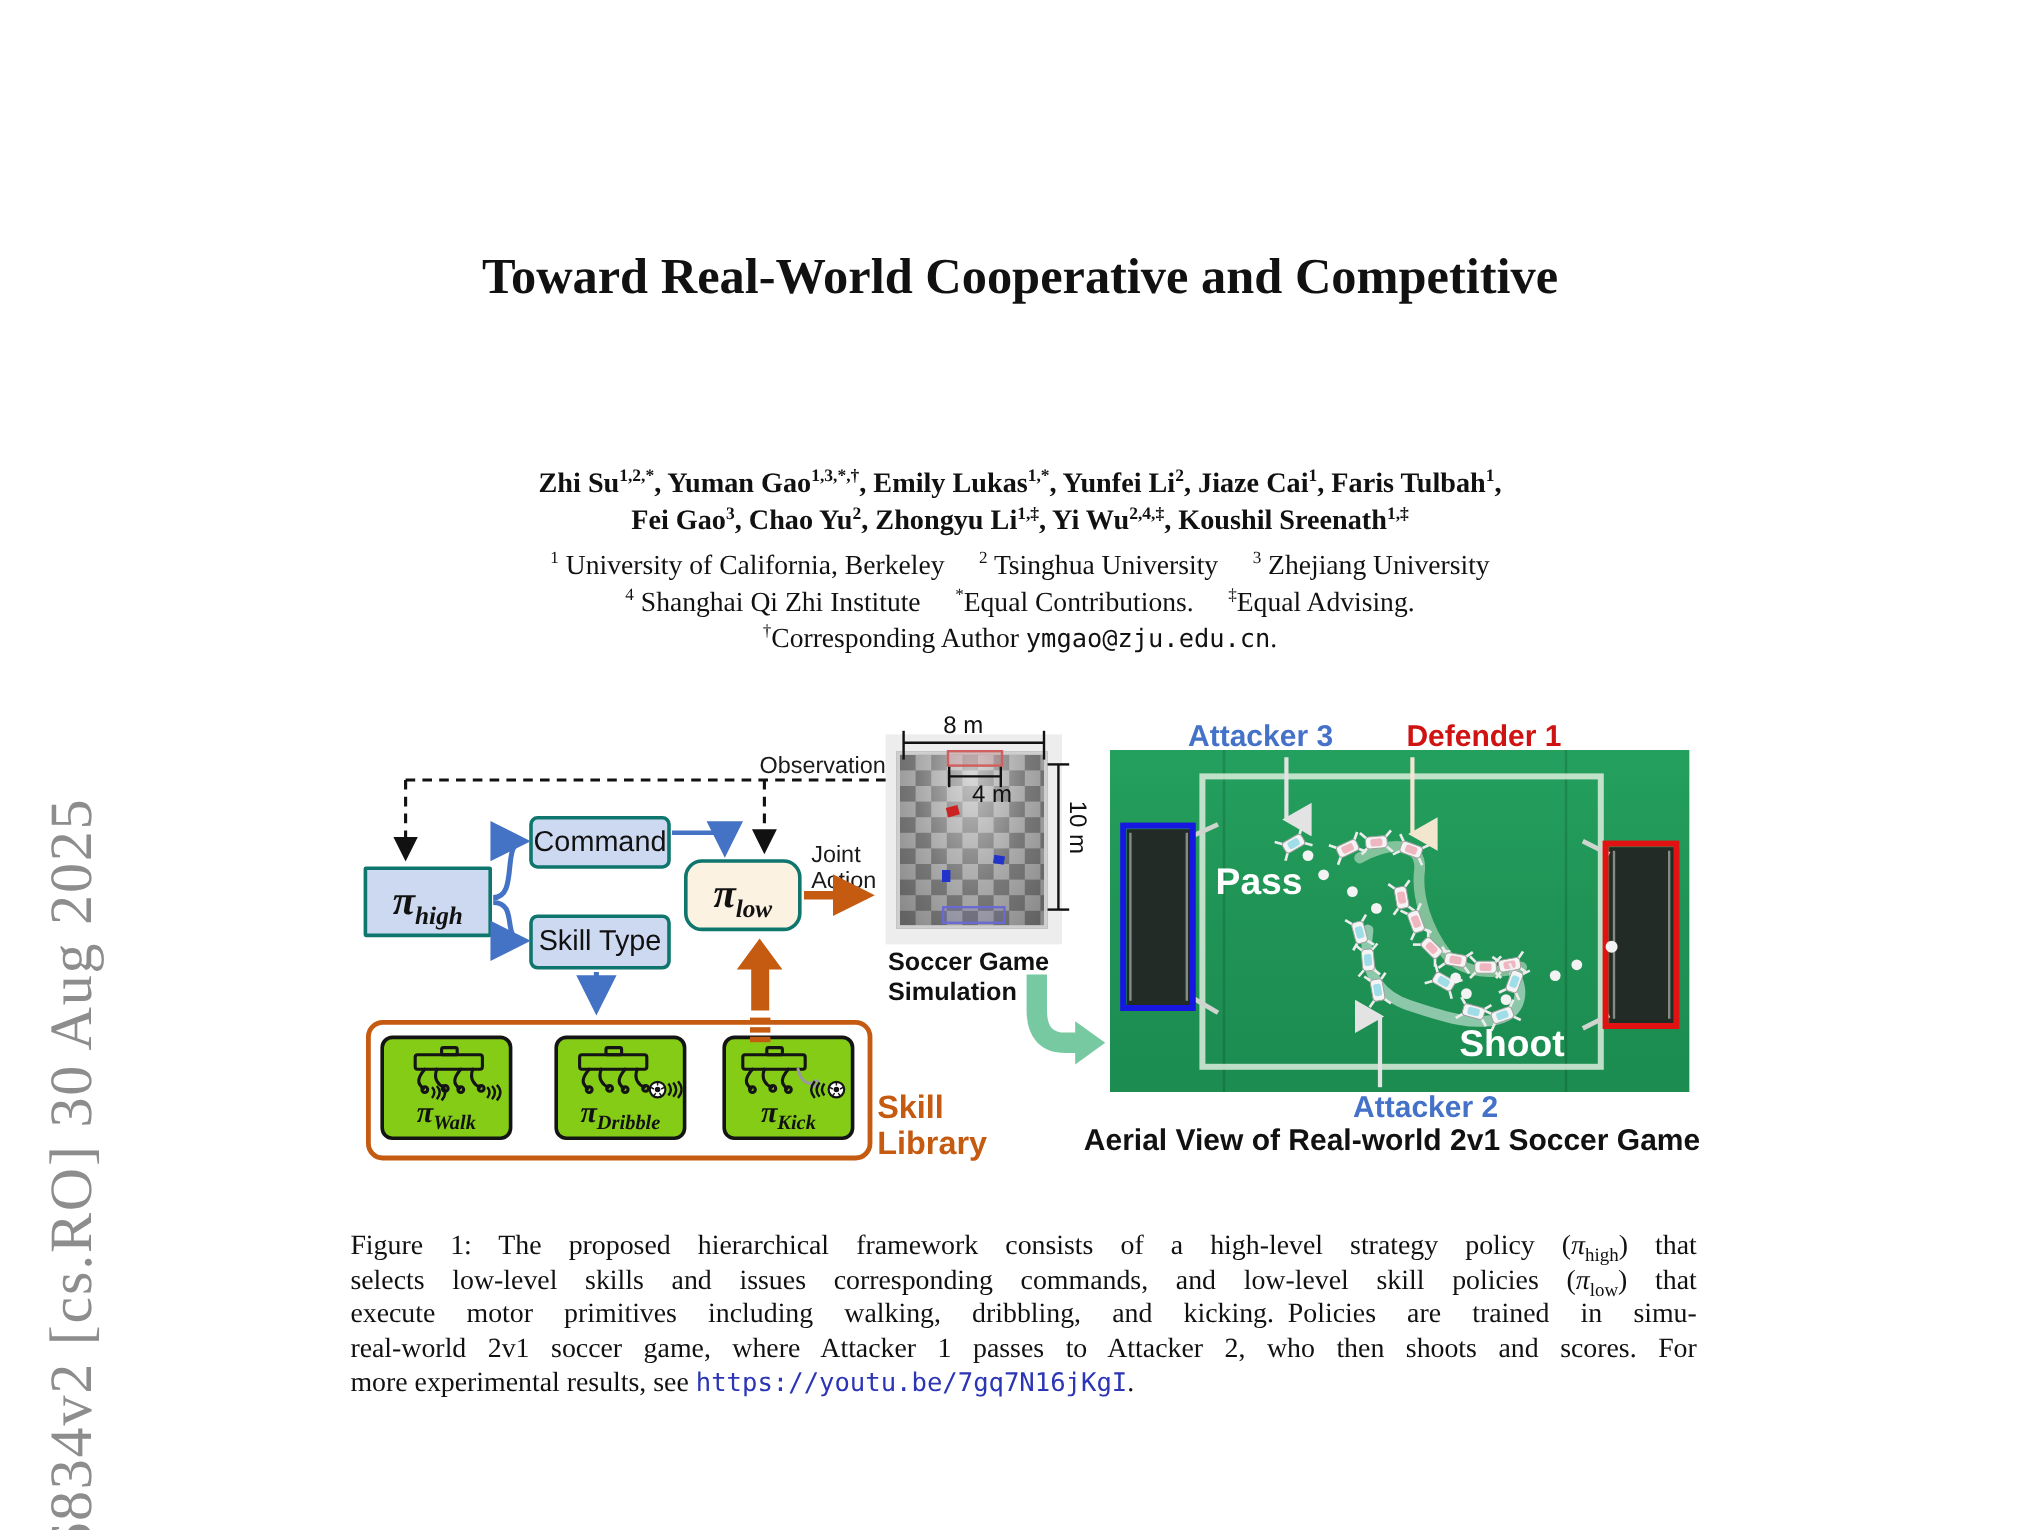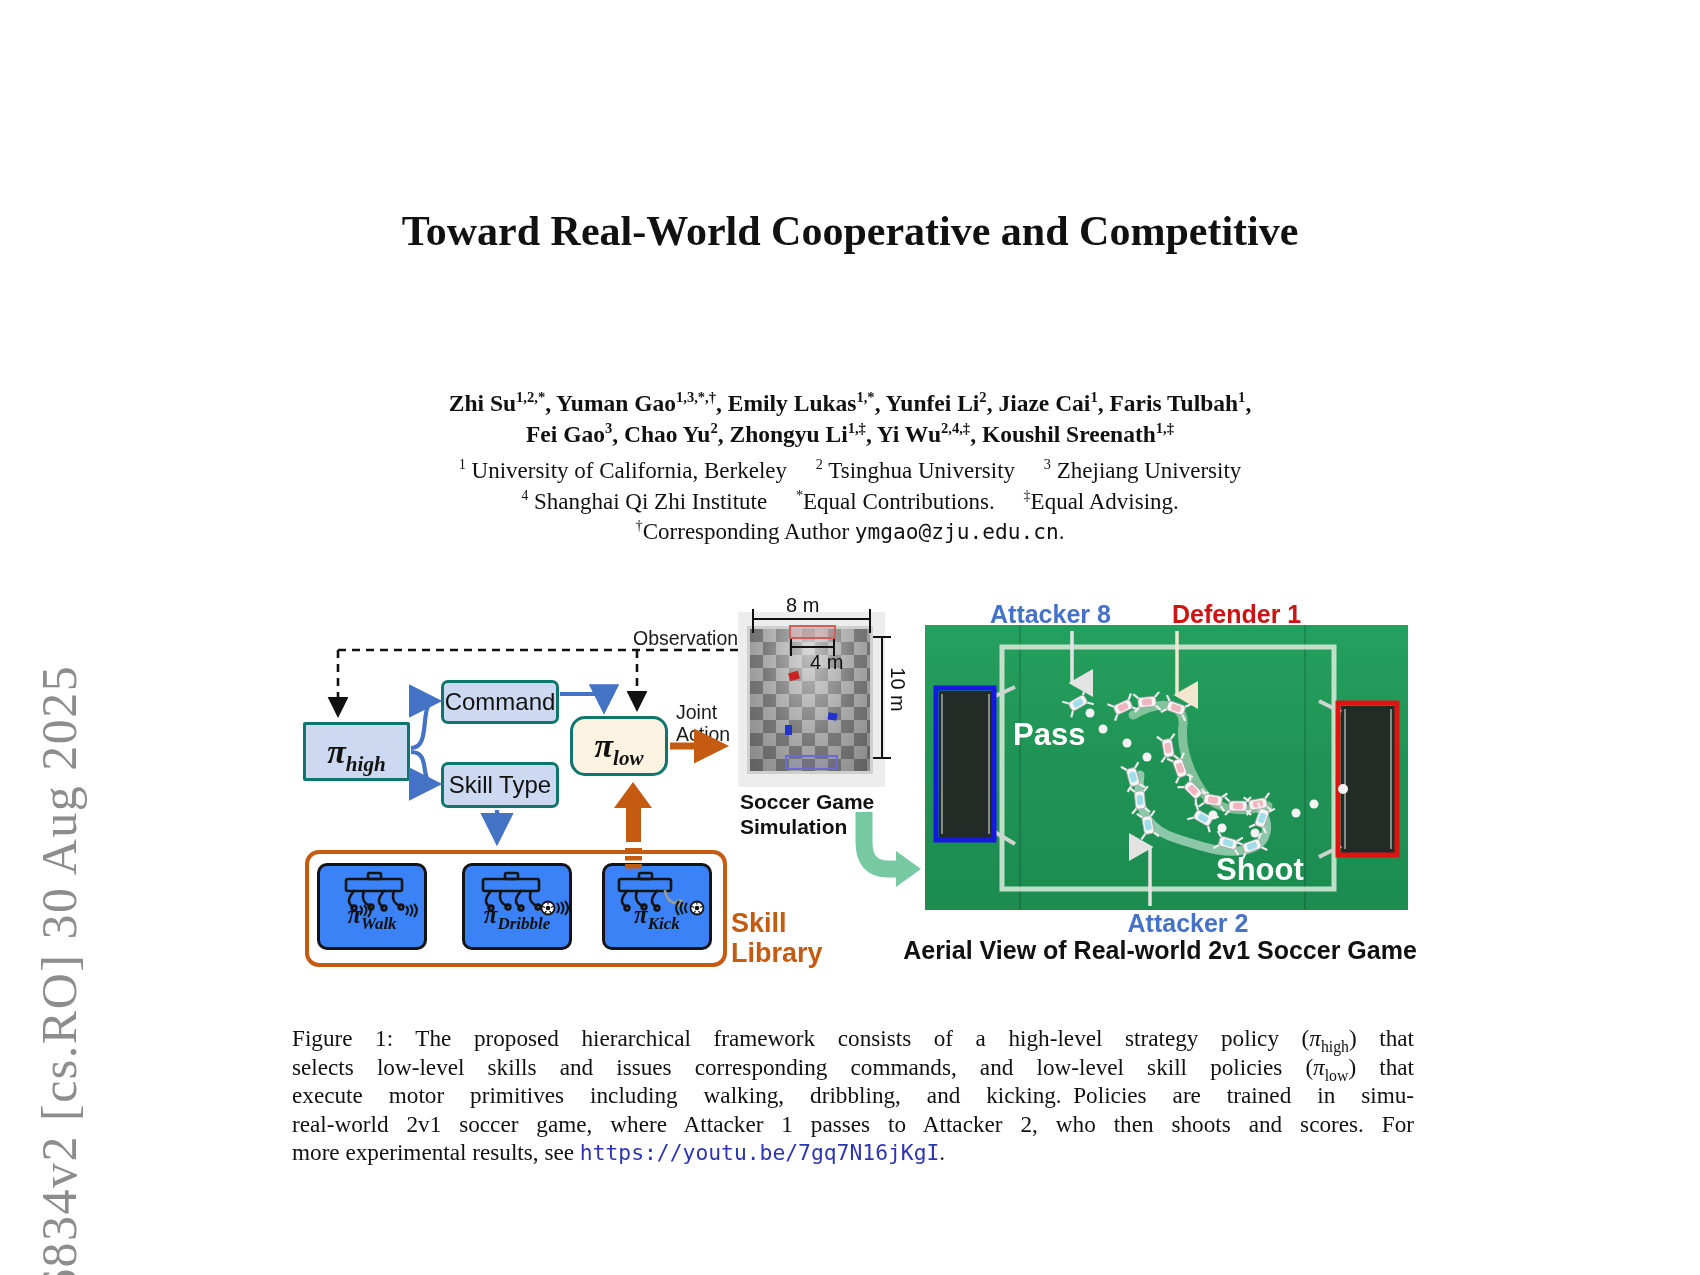--- a/index.html
+++ b/index.html
@@ -27,21 +27,21 @@
   .pimath{font-family:"Liberation Serif",serif;font-weight:bold;font-style:italic;font-size:34px;}
   .pimath sub{font-size:62%;line-height:0;font-weight:bold;}
   .skill-label{font-family:"Liberation Serif",serif;font-weight:bold;font-style:italic;font-size:25px;}
   .skill-label sub{font-size:68%;line-height:0;}
   .lbl-sans{position:absolute;font-family:"Liberation Sans",sans-serif;color:#1a1a1a;}
 
   
   .library{position:absolute;left:305px;top:850px;width:422px;height:117px;box-sizing:border-box;
            border:4px solid #c55a11;border-radius:14px;background:#fff;}
   .skillbox{position:absolute;top:863px;width:110px;height:87px;box-sizing:border-box;border:3px solid #141414;
-            border-radius:10px;background:#3b82f6;display:flex;flex-direction:column;align-items:center;justify-content:flex-end;padding-bottom:18px;}
+            border-radius:10px;background:#84cc16;display:flex;flex-direction:column;align-items:center;justify-content:flex-end;padding-bottom:5px;}
   .skillbox svg{position:absolute;top:4px;left:4px;}
 
   
   .simpanel{position:absolute;left:738px;top:612px;width:147px;height:175px;background:#ededed;}
   .simfield{position:absolute;left:9px;top:14px;width:126px;height:148px;background-color:#8f8f8f;
             background-image:
               radial-gradient(ellipse at 50% 12%, rgba(255,255,255,.55), rgba(255,255,255,0) 55%, rgba(0,0,0,.18) 95%),
               repeating-conic-gradient(rgba(255,255,255,.22) 0% 25%, rgba(0,0,0,.16) 0% 50%);
             background-size:100% 100%, 26px 26px;
             border:3px solid #cfcfcf;box-sizing:border-box;}
@@ -353,21 +353,21 @@
     </g>
 
     <path d="M147,6 L147,58" stroke="#e3e3e3" stroke-width="3.5" marker-end="url(#aw)"></path>
     <path d="M252,6 L252,70" stroke="#f3e6cf" stroke-width="3.5" marker-end="url(#ac)"></path>
     <path d="M225,281 L225,222" stroke="#e3e3e3" stroke-width="3.5" marker-end="url(#aw)"></path>
 
     <text x="88" y="120" font-family="Liberation Sans, sans-serif" font-size="31" font-weight="bold" fill="#ffffff">Pass</text>
     <text x="291" y="255" font-family="Liberation Sans, sans-serif" font-size="31" font-weight="bold" fill="#ffffff">Shoot</text>
   </svg>
 
-  <div class="photo-label" style="left:990px;top:600px;font-size:25px;color:#4472c8;">Attacker 8</div>
+  <div class="photo-label" style="left:990px;top:600px;font-size:25px;color:#4472c8;">Attacker 3</div>
   <div class="photo-label" style="left:1172px;top:600px;font-size:25px;color:#cf1212;">Defender 1</div>
   <div class="photo-label" style="left:1083px;top:909px;width:210px;text-align:center;font-size:25px;color:#4472c8;">Attacker 2</div>
   <div class="photo-label" style="left:900px;top:936px;width:520px;text-align:center;font-size:25px;color:#111;">Aerial View of Real-world 2v1 Soccer Game</div>
 
   <div class="caption">
     <div class="jline">Figure 1: The proposed hierarchical framework consists of a high-level strategy policy (<i>π</i><sub>high</sub>) that</div>
     <div class="jline">selects low-level skills and issues corresponding commands, and low-level skill policies (<i>π</i><sub>low</sub>) that</div>
     <div class="jline">execute motor primitives including walking, dribbling, and kicking. Policies are trained in simu-</div>
     <div class="jline">real-world 2v1 soccer game, where Attacker 1 passes to Attacker 2, who then shoots and scores. For</div>
     <div>more experimental results, see <span class="url">https://youtu.be/7gq7N16jKgI</span>.</div>

